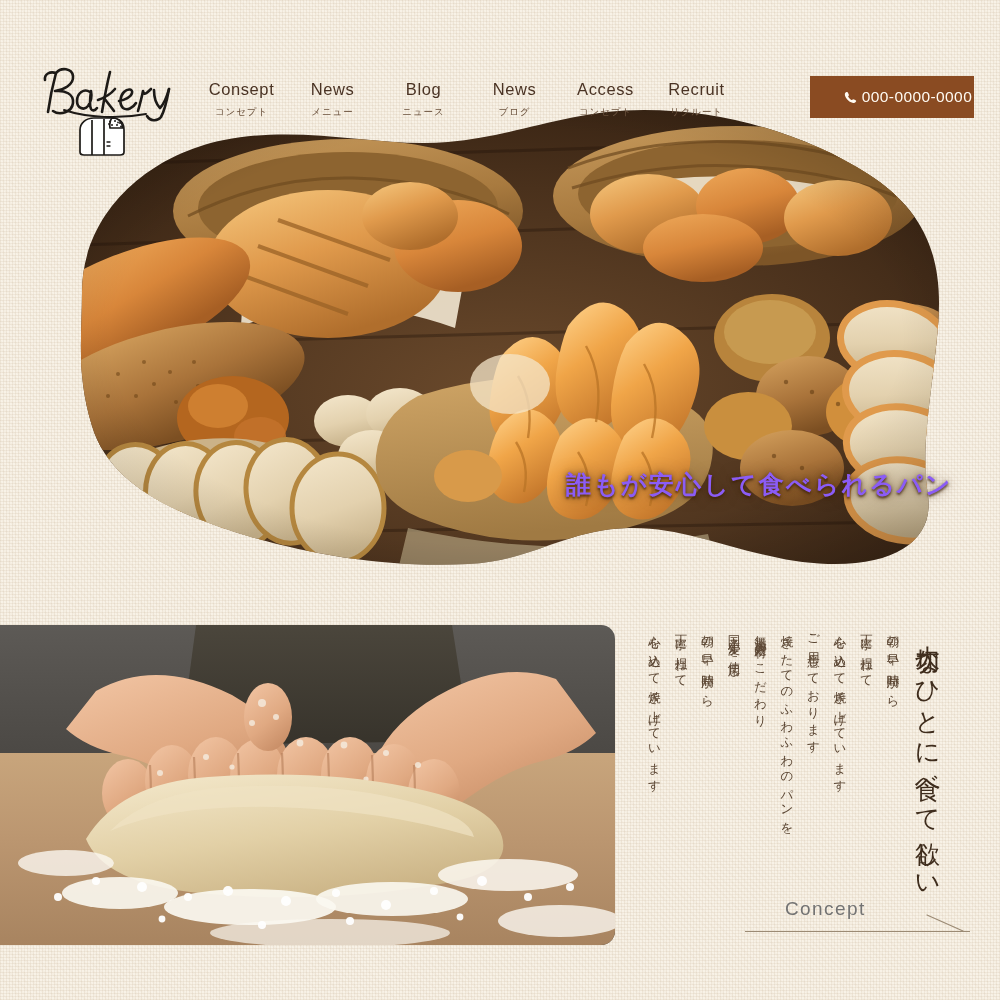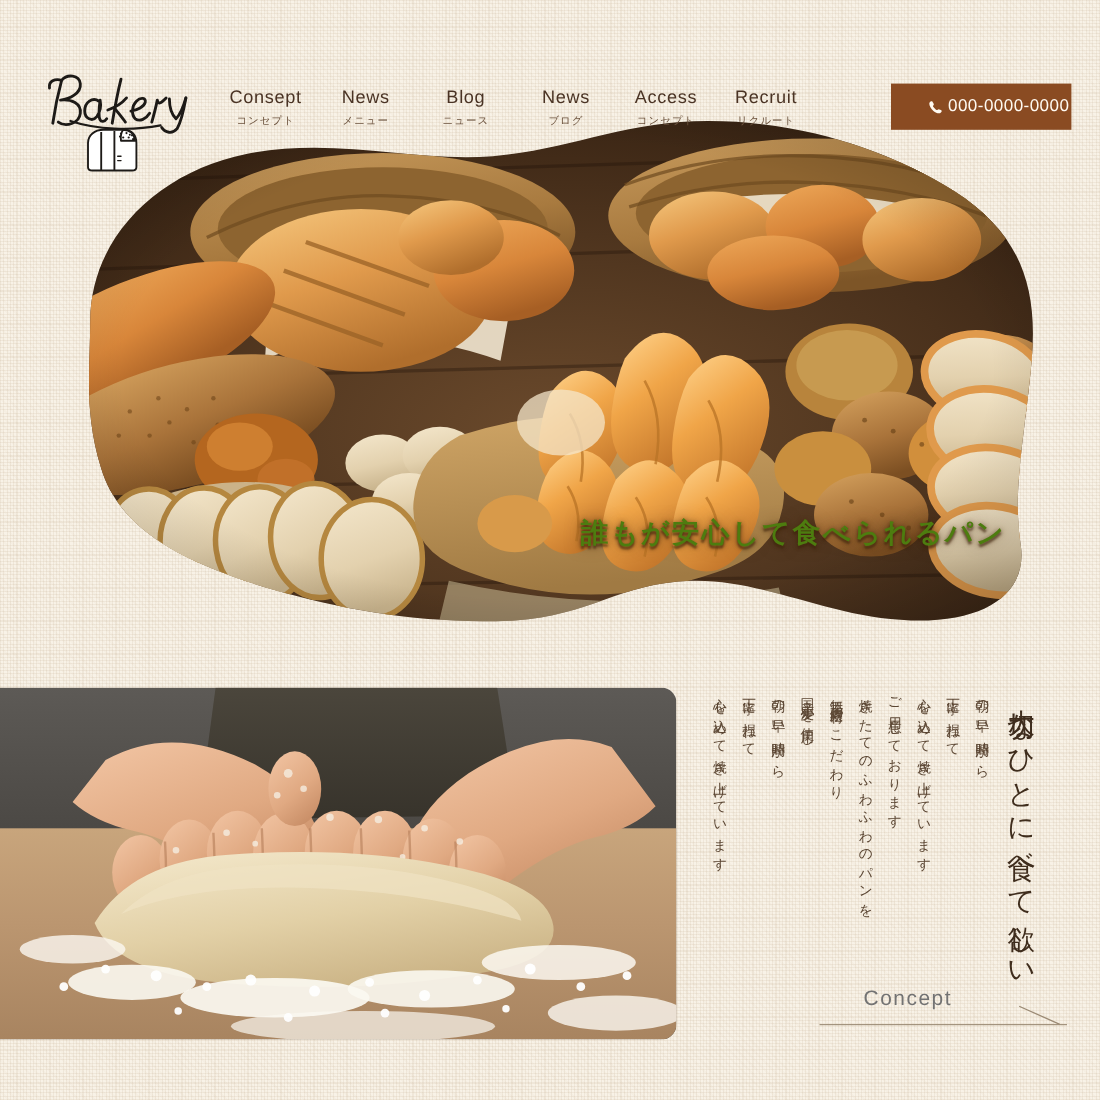--- a/index.html
+++ b/index.html
@@ -91,21 +91,20 @@
     line-height: 1.2;
     font-weight: 400;
   }
   .nav-jp {
     display: block;
     margin-top: 6px;
     font-size: 9.5px;
     letter-spacing: 0.9px;
     color: #6a513c;
     line-height: 1.2;
-    font-family: Liberation Serif, serif;
   }
 
   .tel-button {
     position: absolute;
     right: 26px;
     top: 36px;
     width: 164px;
     height: 42px;
     background: #8a4b22;
     color: #fffaf2;
@@ -128,32 +127,33 @@
     width: 916px;
     height: 482px;
     z-index: 10;
     -webkit-clip-path: path("M 34 196 C 34 120, 96 60, 176 44 C 258 28, 330 52, 400 46 C 470 40, 520 14, 596 14 C 680 14, 760 40, 820 78 C 876 114, 896 160, 890 230 C 884 300, 872 350, 880 400 C 886 442, 850 470, 780 468 C 706 466, 646 430, 580 432 C 516 434, 488 464, 420 468 C 344 472, 268 460, 200 440 C 128 418, 62 390, 44 330 C 28 278, 34 240, 34 196 Z");
     clip-path: path("M 34 196 C 34 120, 96 60, 176 44 C 258 28, 330 52, 400 46 C 470 40, 520 14, 596 14 C 680 14, 760 40, 820 78 C 876 114, 896 160, 890 230 C 884 300, 872 350, 880 400 C 886 442, 850 470, 780 468 C 706 466, 646 430, 580 432 C 516 434, 488 464, 420 468 C 344 472, 268 460, 200 440 C 128 418, 62 390, 44 330 C 28 278, 34 240, 34 196 Z");
   }
   .hero-photo { position: absolute; inset: 0; }
 
   .hero-caption {
     position: absolute;
-    left: 528px;
+    left: 548px;
     top: 468px;
     z-index: 20;
     font-size: 25px;
     letter-spacing: 2.2px;
-    color: #4d7c0f;
+    color: #8b5cf6;
     text-shadow:
       0 1px 5px rgba(70,40,15,0.75),
       0 0 14px rgba(70,40,15,0.55),
       0 2px 2px rgba(60,35,12,0.6);
     font-weight: 600;
     white-space: nowrap;
+    padding-left: 18px;
   }
 
   
   .concept-section {
     position: absolute;
     left: 0;
     top: 625px;
     width: 1000px;
     height: 375px;
     z-index: 5;

